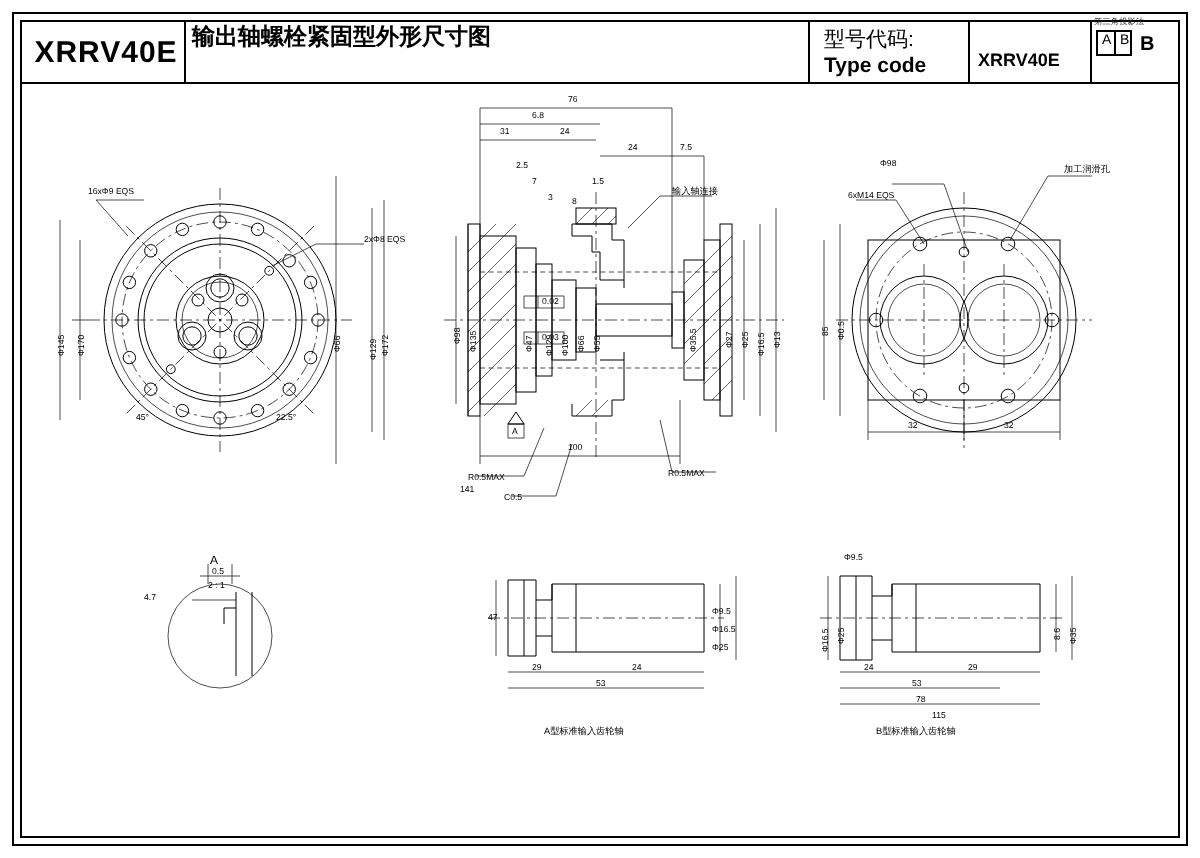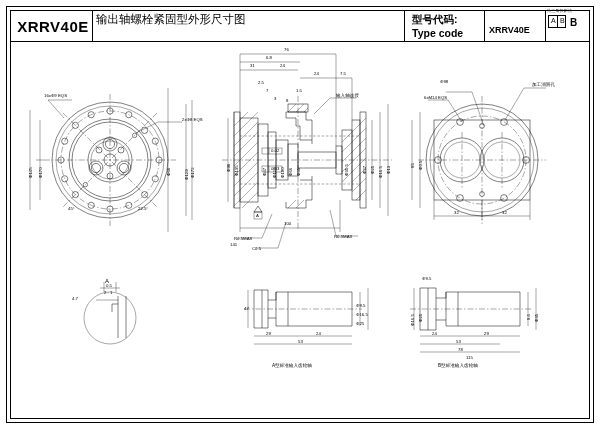--- a/index.html
+++ b/index.html
@@ -4,24 +4,24 @@
 <style>
   html,body{margin:0;padding:0;background:#ffffff;}
   body{width:600px;height:429px;overflow:hidden;font-family:"Liberation Sans",sans-serif;color:#000;}
   #sheet{position:relative;width:600px;height:429px;box-sizing:border-box;}
   .frame{position:absolute;left:6px;top:6px;width:588px;height:417px;border:1px solid #000;box-sizing:border-box;}
   .inner-frame{position:absolute;left:10px;top:10px;width:580px;height:409px;border:1px solid #000;box-sizing:border-box;}
   
   .titlebar{position:absolute;left:11px;top:11px;width:578px;height:31px;border-bottom:1px solid #000;box-sizing:border-box;}
   .tb-model{position:absolute;left:14px;top:14px;width:78px;height:25px;display:flex;align-items:center;justify-content:center;font-size:15px;font-weight:bold;letter-spacing:.5px;}
   .tb-div1{position:absolute;left:92px;top:11px;width:1px;height:31px;background:#000;}
-  .tb-cn{position:absolute;left:96px;top:12px;font-size:11.5px;font-weight:normal;line-height:14px;text-align:center;}
+  .tb-cn{position:absolute;left:96px;top:12px;font-size:11.5px;font-weight:bold;line-height:14px;text-align:center;}
   .tb-en{position:absolute;left:96px;top:26px;font-size:10px;font-weight:bold;line-height:13px;}
   .tb-div2{position:absolute;left:404px;top:11px;width:1px;height:31px;background:#000;}
-  .tb-code-cn{position:absolute;left:412px;top:13px;font-size:10.5px;font-weight:bold;}
+  .tb-code-cn{position:absolute;left:412px;top:13px;font-size:10.5px;font-weight:normal;}
   .tb-code-en{position:absolute;left:412px;top:27px;font-size:10.5px;font-weight:bold;}
   .tb-div3{position:absolute;left:484px;top:11px;width:1px;height:31px;background:#000;}
   .tb-value{position:absolute;left:489px;top:25px;font-size:9px;font-weight:bold;}
   .tb-div4{position:absolute;left:545px;top:11px;width:1px;height:31px;background:#000;}
   .tb-sym{position:absolute;left:548px;top:15px;width:18px;height:13px;border:1px solid #000;box-sizing:border-box;}
   .tb-sym .half{position:absolute;left:50%;top:0;width:1px;height:100%;background:#000;}
   .tb-sym .lt{position:absolute;left:2px;top:1px;font-size:7px;}
   .tb-sym .rt{position:absolute;left:11px;top:1px;font-size:7px;}
   .tb-symlabel{position:absolute;left:570px;top:17px;font-size:10px;font-weight:bold;}
   .tb-tiny{position:absolute;left:547px;top:8px;font-size:4px;color:#222;letter-spacing:.2px;}

